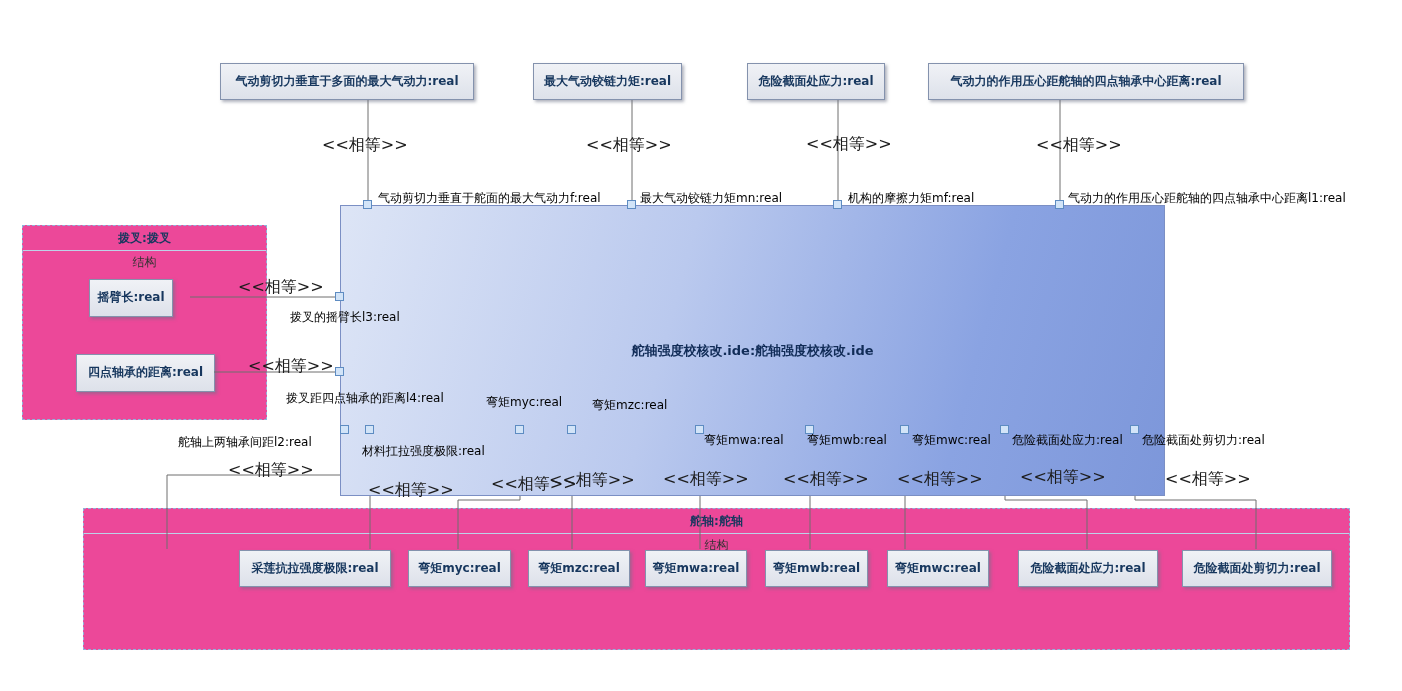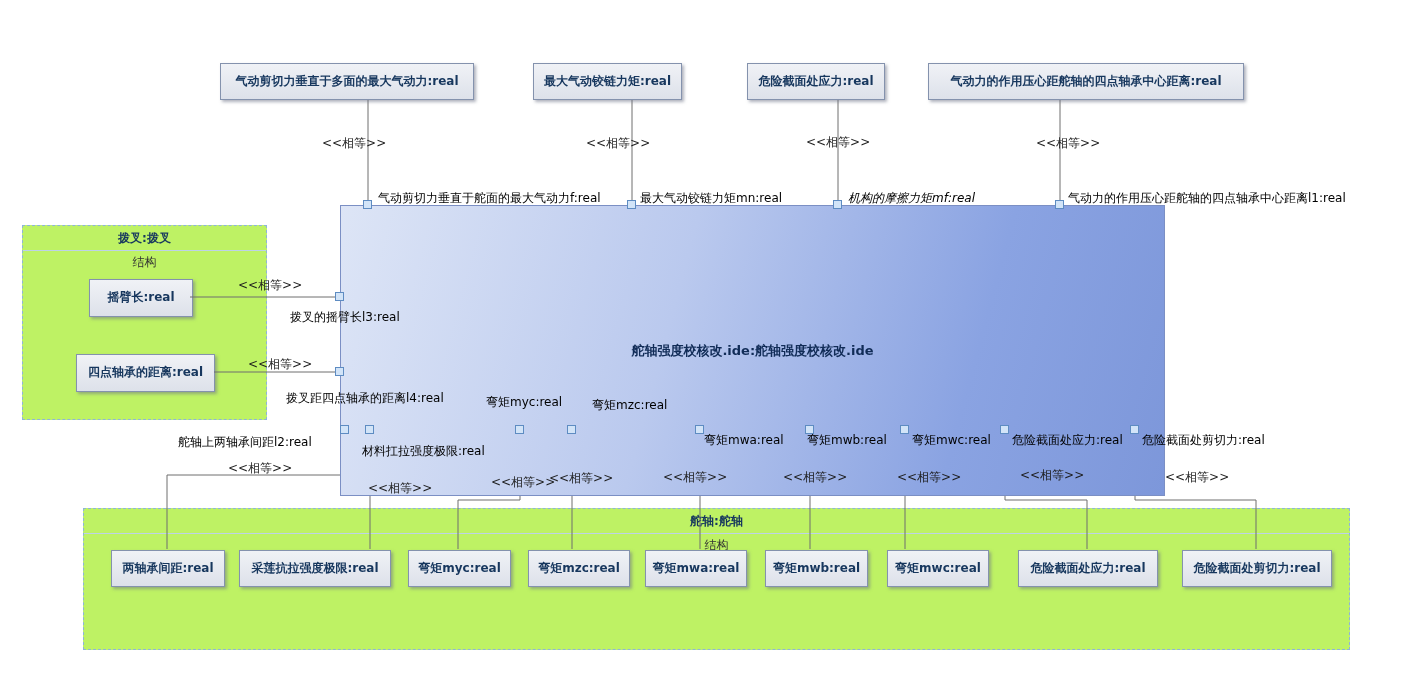--- a/index.html
+++ b/index.html
@@ -17,47 +17,44 @@
   }
   .central {
     position:absolute;
     background:linear-gradient(105deg,#dde5f6 0%,#bac9ee 40%,#8aa3e2 75%,#7d97da 100%);
     border:1px solid #7b8fc4;
     display:flex; align-items:center; justify-content:center;
   }
   .central .title { font-size:13px; font-weight:bold; color:#112c57; }
   .port { position:absolute; width:9px; height:9px; background:#d2e4f8; border:1px solid #5e8cc2; }
   .plabel { position:absolute; font-size:12px; color:#000000; white-space:nowrap; }
-  .st { position:absolute; font-size:12px; color:#1c1c1c; white-space:nowrap; }
-  .group { position:absolute; border:1px dashed #8fb4da; background:#bef264; }
+  .st { position:absolute; font-size:16px; color:#1c1c1c; white-space:nowrap; }
+  .group { position:absolute; border:1px dashed #8fb4da; background:#ec4899; }
   .group-title { text-align:center; font-size:12px; font-weight:bold; color:#17375e; padding:4px 0 3px; border-bottom:1px solid #bdd2e8; }
   .group-comp { text-align:center; font-size:12px; color:#333333; padding-top:3px; }
 </style>
 </head>
 <body>
 
 <div class="canvas">
 
   <div class="group" style="left:22px; top:225px; width:245px; height:195px;">
     <div class="group-title">拨叉:拨叉</div>
     <div class="group-comp">结构</div>
-    <div class="node" style="left:66px; top:53px; width:104px; height:38px;">
+    <div class="node" style="left:66px; top:53px; width:84px; height:38px;">
       <span>摇臂长:real</span>
     </div>
     <div class="node" style="left:53px; top:128px; width:139px; height:38px;">
       <span>四点轴承的距离:real</span>
     </div>
   </div>
 
   <div class="group" style="left:83px; top:508px; width:1267px; height:142px;">
     <div class="group-title">舵轴:舵轴</div>
     <div class="group-comp">结构</div>
-    <div class="node" style="left:27px;   top:41px; width:114px; height:37px;">
-        <span>两轴承间距:real</span>
-      </div>
     <div class="node" style="left:155px;  top:41px; width:152px; height:37px;">
         <span>采莲抗拉强度极限:real</span>
       </div>
     <div class="node" style="left:324px;  top:41px; width:103px; height:37px;">
         <span>弯矩myc:real</span>
       </div>
     <div class="node" style="left:444px;  top:41px; width:102px; height:37px;">
         <span>弯矩mzc:real</span>
       </div>
     <div class="node" style="left:561px;  top:41px; width:102px; height:37px;">
@@ -125,21 +122,21 @@
     </div>
   <div class="node" style="left:747px; top:63px; width:138px; height:37px;">
       <span>危险截面处应力:real</span>
     </div>
   <div class="node" style="left:928px; top:63px; width:316px; height:37px;">
       <span>气动力的作用压心距舵轴的四点轴承中心距离:real</span>
     </div>
 
   <div class="plabel" style="left:378px;  top:190px;">气动剪切力垂直于舵面的最大气动力f:real</div>
   <div class="plabel" style="left:640px;  top:190px;">最大气动铰链力矩mn:real</div>
-  <div class="plabel" style="left:848px;  top:190px;font-style:italic;">机构的摩擦力矩mf:real</div>
+  <div class="plabel" style="left:848px;  top:190px;">机构的摩擦力矩mf:real</div>
   <div class="plabel" style="left:1068px; top:190px;">气动力的作用压心距舵轴的四点轴承中心距离l1:real</div>
   <div class="plabel" style="left:290px;  top:309px;">拨叉的摇臂长l3:real</div>
   <div class="plabel" style="left:286px;  top:390px;">拨叉距四点轴承的距离l4:real</div>
   <div class="plabel" style="left:178px;  top:434px;">舵轴上两轴承间距l2:real</div>
   <div class="plabel" style="left:362px;  top:443px;">材料扛拉强度极限:real</div>
   <div class="plabel" style="left:486px;  top:394px;">弯矩myc:real</div>
   <div class="plabel" style="left:592px;  top:397px;">弯矩mzc:real</div>
   <div class="plabel" style="left:704px;  top:432px;">弯矩mwa:real</div>
   <div class="plabel" style="left:807px;  top:432px;">弯矩mwb:real</div>
   <div class="plabel" style="left:912px;  top:432px;">弯矩mwc:real</div>

